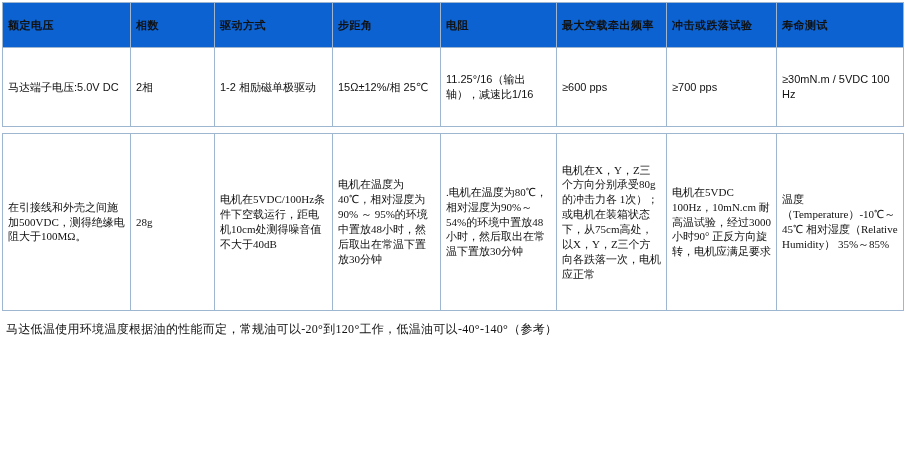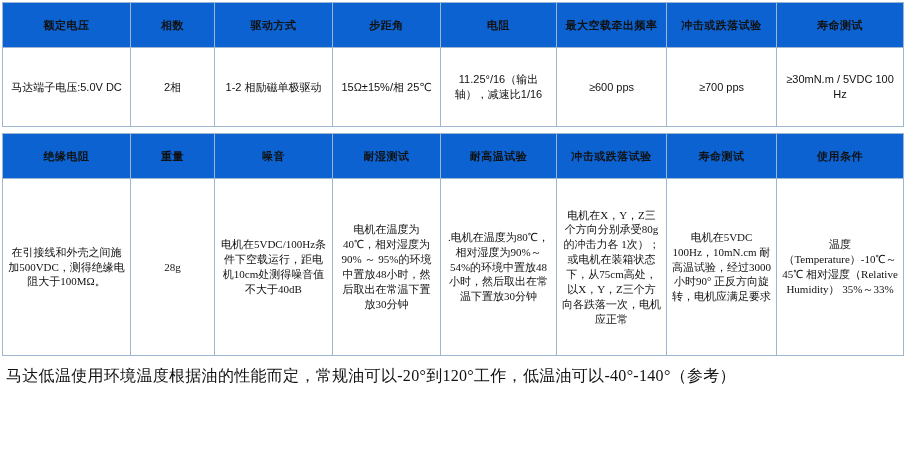--- a/index.html
+++ b/index.html
@@ -21,21 +21,21 @@
   }
   table.spec {
     width: 901px;
     border-collapse: collapse;
     table-layout: fixed;
     margin: 2px 0 0 2px;
   }
   table.spec td {
     border: 1px solid #9fb6d0;
     vertical-align: middle;
-    text-align: center;
+    text-align: left;
     padding: 4px 5px;
     font-size: 11px;
     line-height: 1.35;
     color: #111111;
     word-break: break-word;
   }
   td.header {
     background: #0B62D0;
     color: #ffffff;
     font-weight: bold;
@@ -50,21 +50,21 @@
   tr.values-2 td {
     height: 168px;
     vertical-align: middle;
     font-family: Liberation Serif, serif;
   }
   td.val-cell {
     text-align: center;
   }
   .footer-note {
     margin: 10px 12px 0 6px;
-    font-size: 16px;
+    font-size: 12px;
     color: #111111;
     font-family: "Liberation Serif", "DejaVu Serif", serif;
     letter-spacing: 0.3px;
   }
   .row-divider {
     height: 4px;
     background: #ffffff;
   }
 </style>
 </head>
@@ -91,21 +91,21 @@
         <td class="header">步距角</td>
         <td class="header">电阻</td>
         <td class="header">最大空载牵出频率</td>
         <td class="header">冲击或跌落试验</td>
         <td class="header">寿命测试</td>
       </tr>
       <tr class="values-1">
         <td class="val-cell">马达端子电压:5.0V DC</td>
         <td class="val-cell">2相</td>
         <td class="val-cell">1-2 相励磁单极驱动</td>
-        <td class="val-cell">15Ω±15%/相 25℃</td>
+        <td class="val-cell">15Ω±12%/相 25℃</td>
         <td class="val-cell">11.25°/16（输出轴），减速比1/16</td>
         <td class="val-cell">≥600 pps</td>
         <td class="val-cell">≥700 pps</td>
         <td class="val-cell">≥30mN.m / 5VDC 100 Hz</td>
       </tr>
     </tbody>
   </table>
 
   <div class="row-divider"></div>
 
@@ -114,38 +114,28 @@
       <col style="width:128px">
       <col style="width:84px">
       <col style="width:118px">
       <col style="width:108px">
       <col style="width:116px">
       <col style="width:110px">
       <col style="width:110px">
       <col style="width:127px">
     </colgroup>
     <tbody>
-      <tr>
-        <td class="header">绝缘电阻</td>
-        <td class="header">重量</td>
-        <td class="header">噪音</td>
-        <td class="header">耐湿测试</td>
-        <td class="header">耐高温试验</td>
-        <td class="header">冲击或跌落试验</td>
-        <td class="header">寿命测试</td>
-        <td class="header">使用条件</td>
-      </tr>
       <tr class="values-2">
         <td class="val-cell">在引接线和外壳之间施加500VDC，测得绝缘电阻大于100MΩ。</td>
         <td class="val-cell">28g</td>
         <td class="val-cell">电机在5VDC/100Hz条件下空载运行，距电机10cm处测得噪音值不大于40dB</td>
         <td class="val-cell">电机在温度为40℃，相对湿度为90% ～ 95%的环境中置放48小时，然后取出在常温下置放30分钟</td>
         <td class="val-cell">.电机在温度为80℃，相对湿度为90%～54%的环境中置放48小时，然后取出在常温下置放30分钟</td>
         <td class="val-cell">电机在X，Y，Z三个方向分别承受80g的冲击力各 1次）；或电机在装箱状态下，从75cm高处，以X，Y，Z三个方向各跌落一次，电机应正常</td>
         <td class="val-cell">电机在5VDC 100Hz，10mN.cm 耐高温试验，经过3000小时90° 正反方向旋转，电机应满足要求</td>
-        <td class="val-cell">温度（Temperature）-10℃～45℃ 相对湿度（Relative Humidity） 35%～33%</td>
+        <td class="val-cell">温度（Temperature）-10℃～45℃ 相对湿度（Relative Humidity） 35%～85%</td>
       </tr>
     </tbody>
   </table>
 
   <div class="footer-note">马达低温使用环境温度根据油的性能而定，常规油可以-20°到120°工作，低温油可以-40°-140°（参考）</div>
 
 </div>
 
 </body></html>

